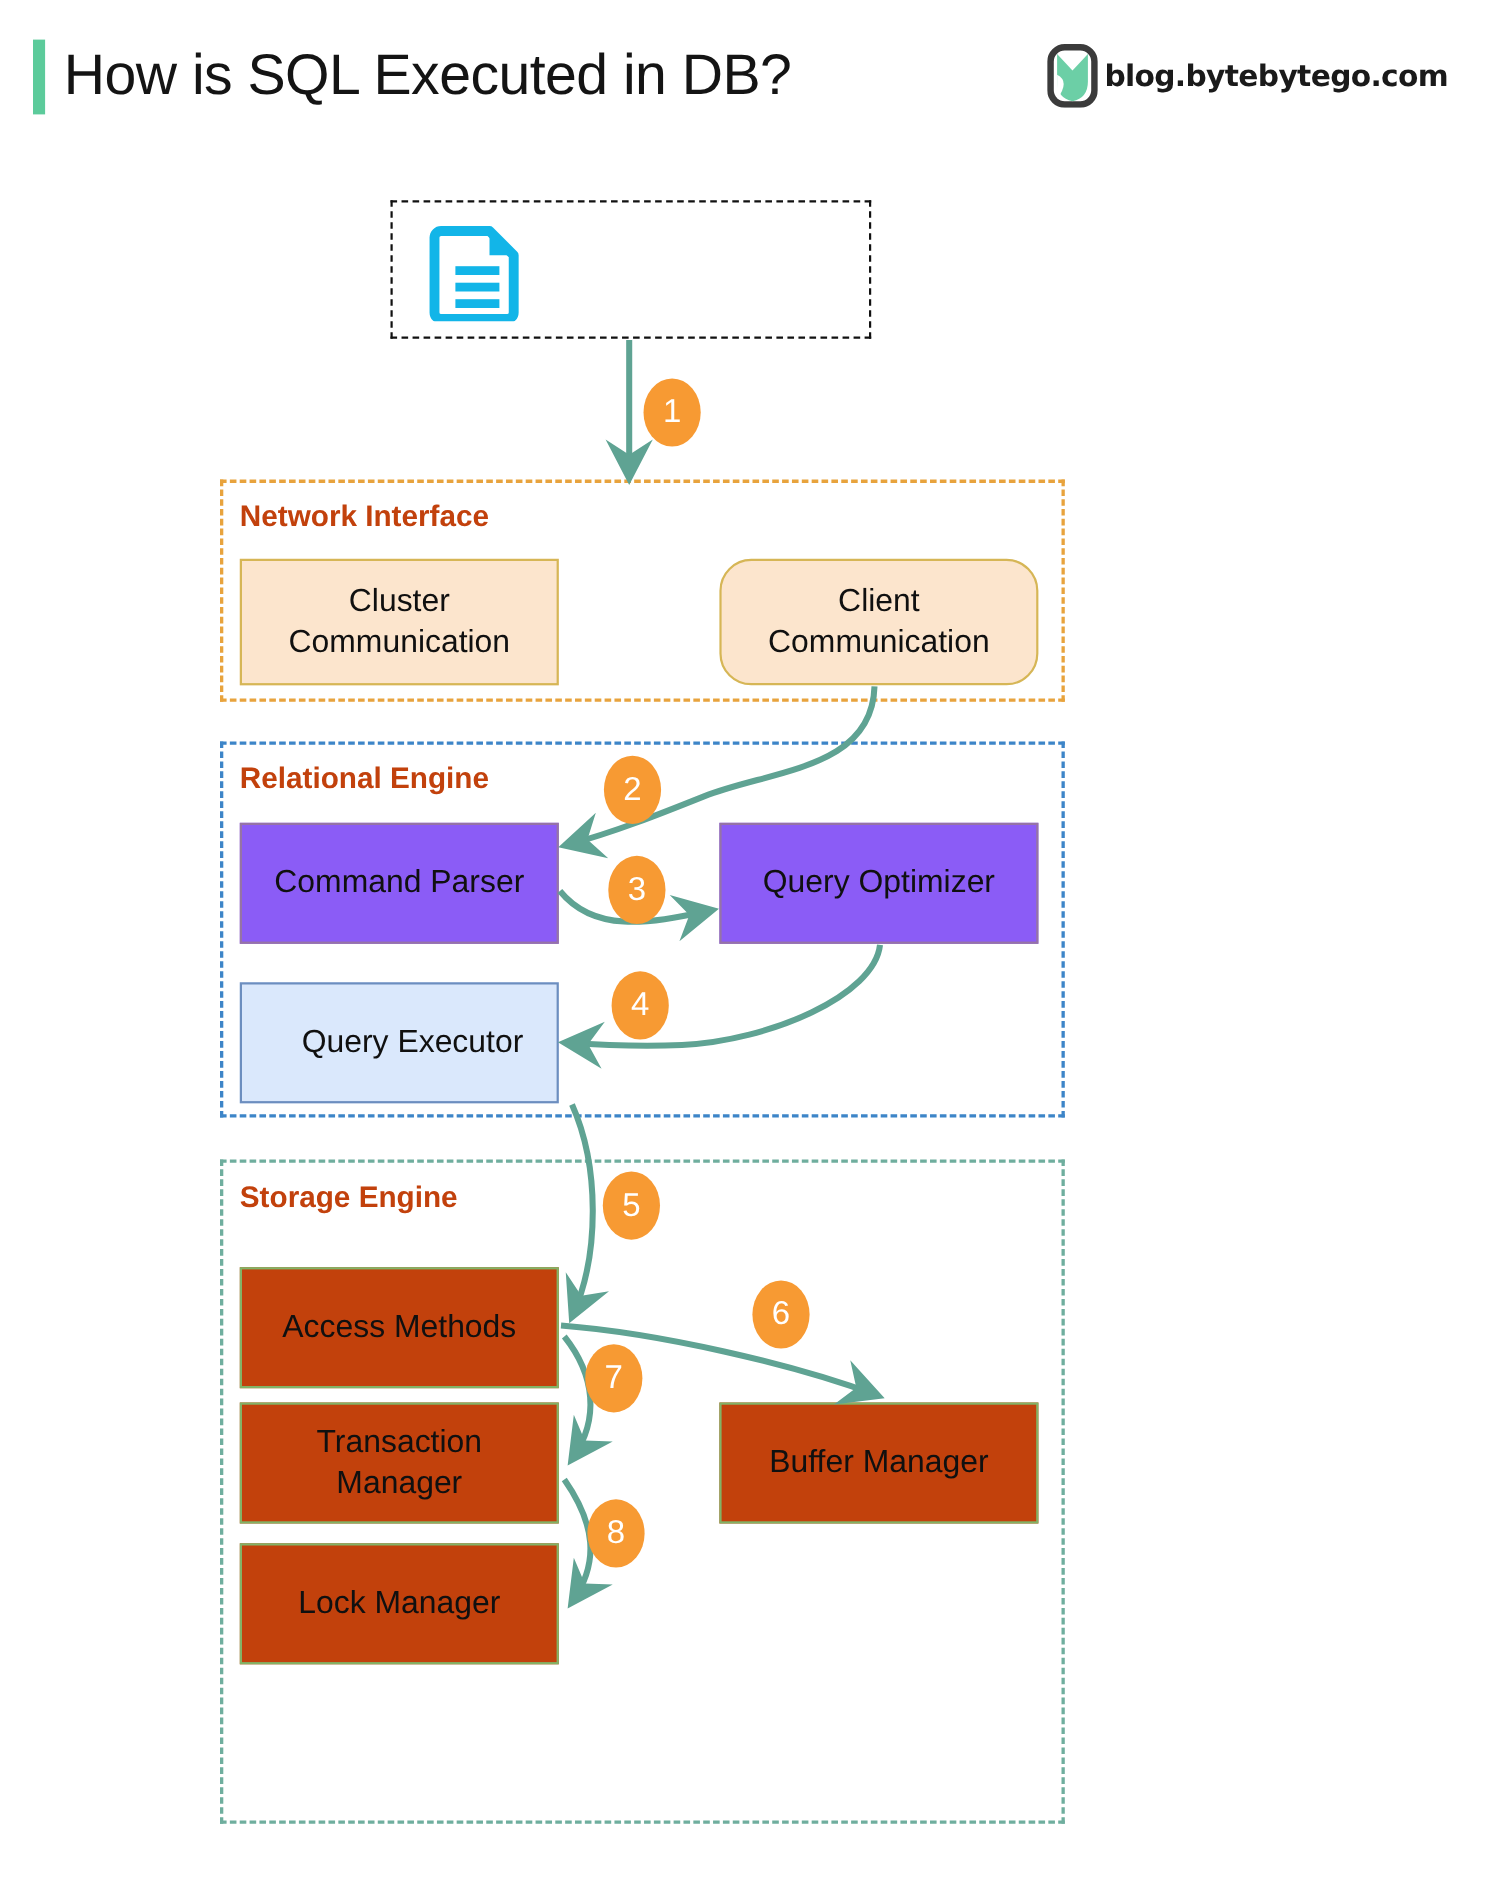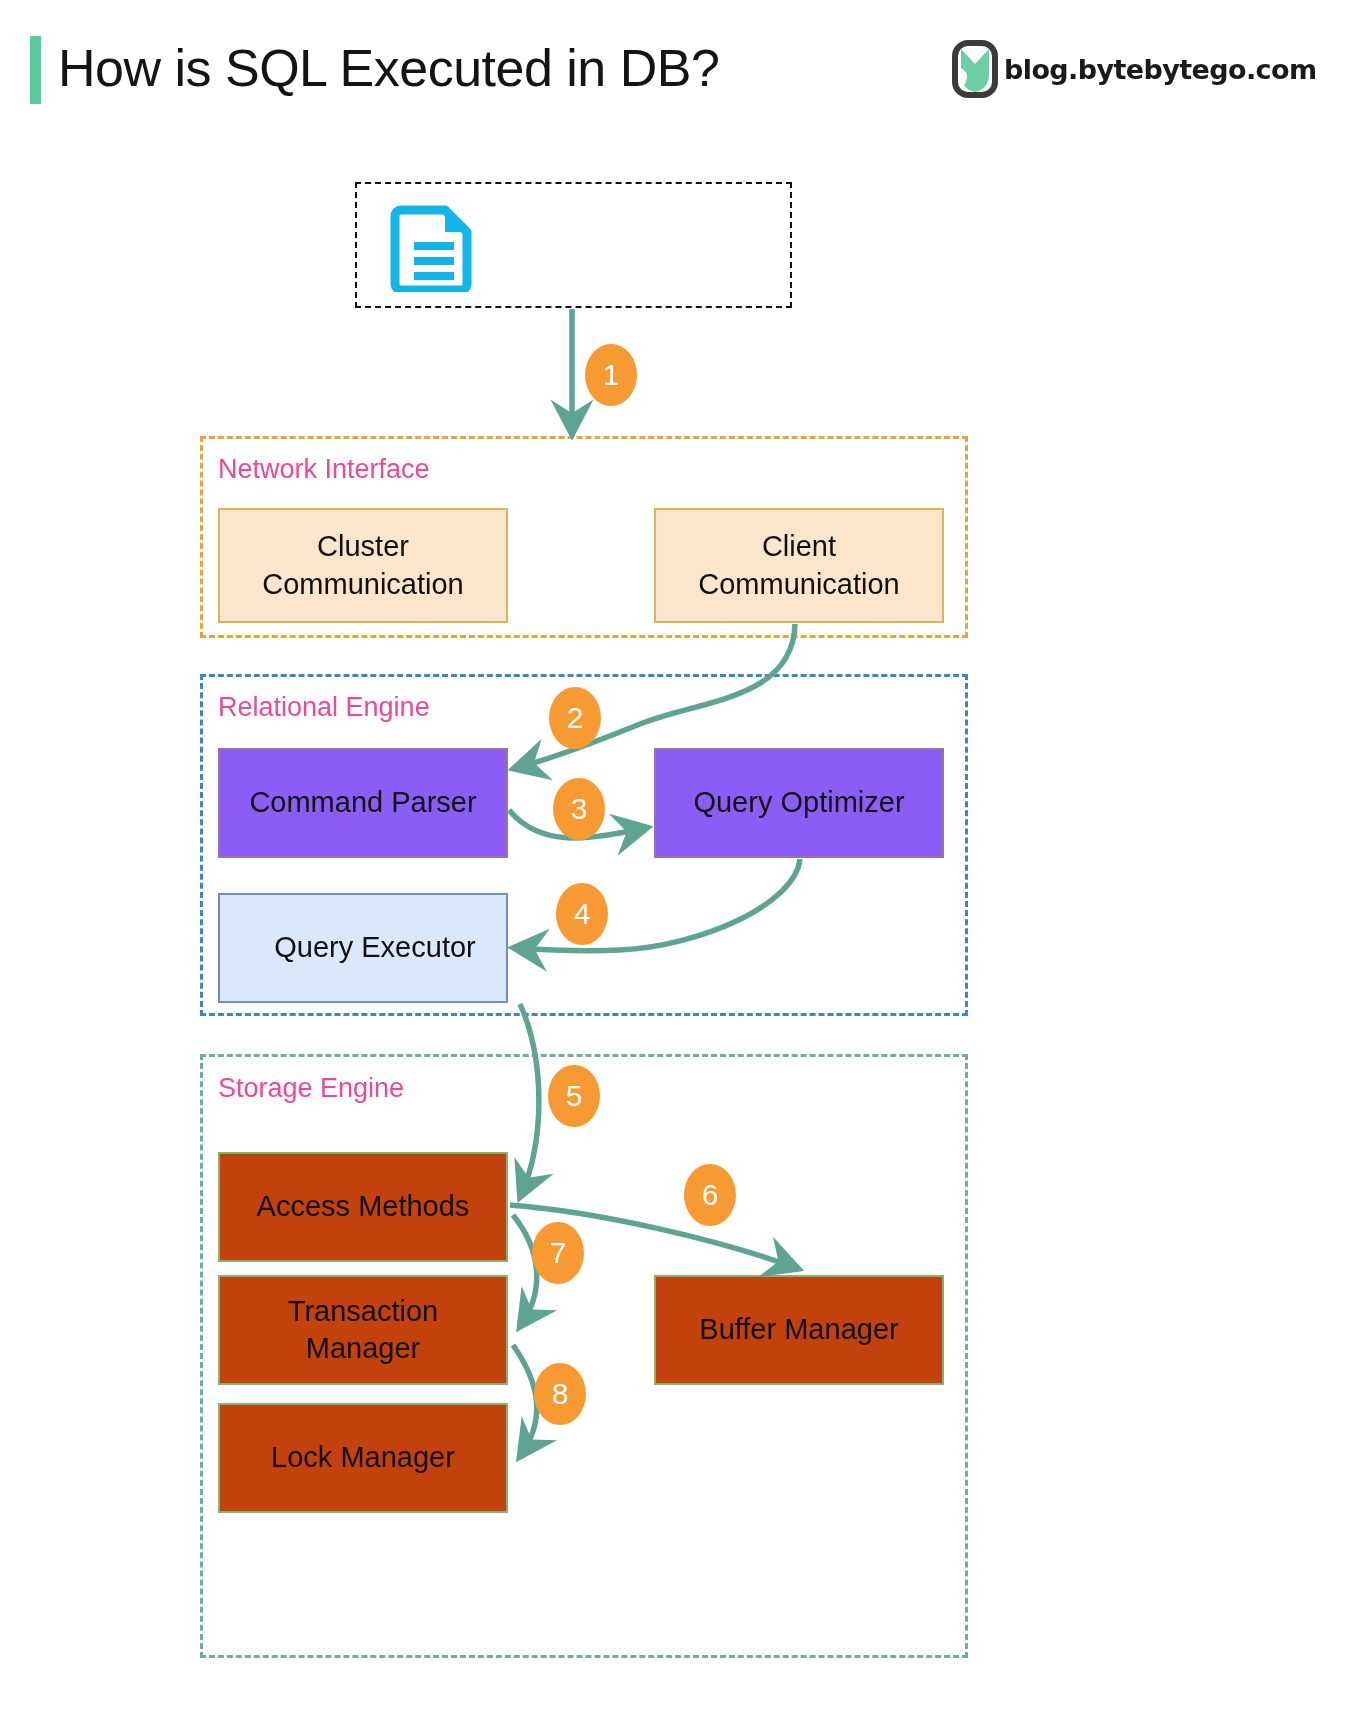--- a/index.html
+++ b/index.html
@@ -56,22 +56,22 @@
 
   
   .dashed-group {
     position: absolute;
     box-sizing: border-box;
     background: transparent;
   }
   .group-title {
     position: absolute;
     font-size: 27px;
-    font-weight: normal;
-    color: #ec4899;
+    font-weight: bold;
+    color: #c2410c;
     white-space: nowrap;
   }
 
   .node {
     position: absolute;
     box-sizing: border-box;
     display: flex;
     align-items: center;
     justify-content: center;
     text-align: center;
@@ -167,21 +167,21 @@
 <div class="dashed-group" style="left:200px; top:436px; width:768px; height:202px; border:3px dashed #e8a33d;"></div>
 <div class="group-title" style="left:218px; top:454px;">Network Interface</div>
 
 <div class="node node-orange" style="left:218px; top:508px; width:290px; height:115px;">
   <span>
     <span>Cluster</span>
     <span>Communication</span>
   </span>
 </div>
 
-<div class="node node-orange" style="left:654px; top:508px; width:290px; height:115px;">
+<div class="node node-orange" style="left:654px; top:508px; width:290px; height:115px;border-radius:29px;">
   <span>
     <span>Client</span>
     <span>Communication</span>
   </span>
 </div>
 
 <div class="dashed-group" style="left:200px; top:674px; width:768px; height:342px; border:3px dashed #3d85c8;"></div>
 <div class="group-title" style="left:218px; top:692px;">Relational Engine</div>
 
 <div class="node node-purple" style="left:218px; top:748px; width:290px; height:110px;">

